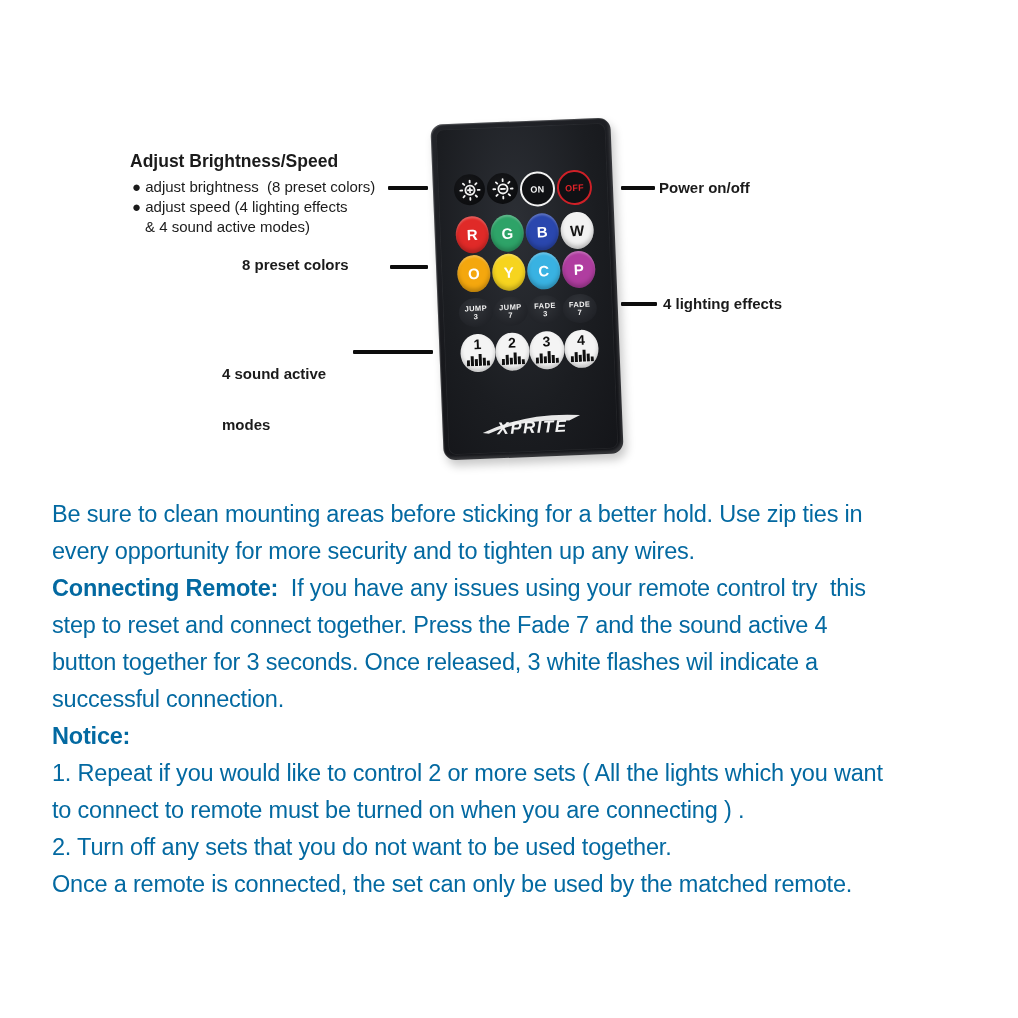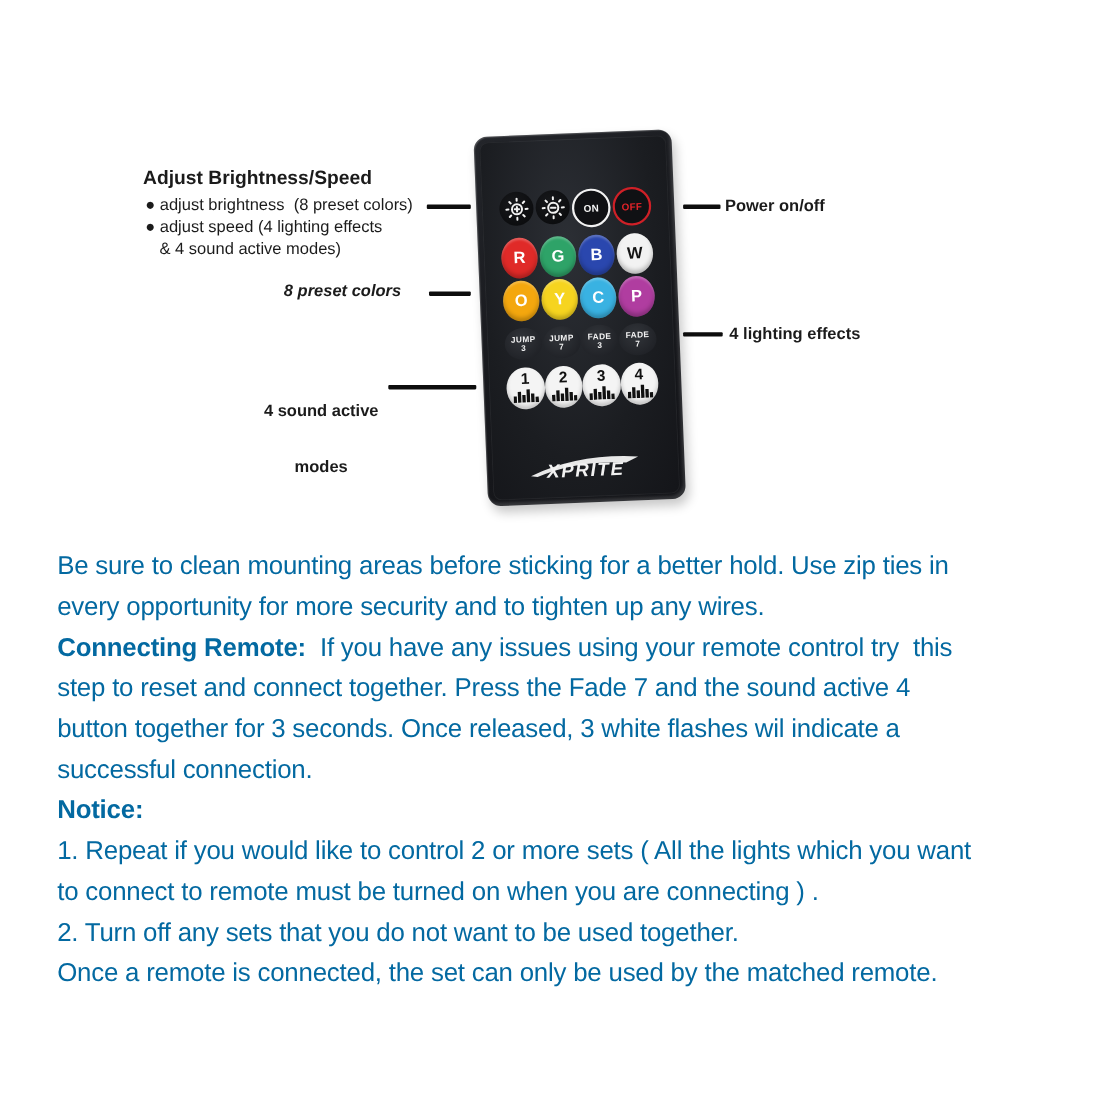--- a/index.html
+++ b/index.html
@@ -6,21 +6,21 @@
   .page{
     position:relative;width:1018px;height:1018px;background:#ffffff;overflow:hidden;
     font-family:"Liberation Sans", sans-serif;color:#1b1b1b;
   }
   
   .ann{position:absolute;white-space:pre;}
   .ann-title{font-weight:bold;font-size:17.5px;}
   .ann-bullet{font-size:15px;line-height:20px;}
   .ann-label{font-weight:bold;font-size:15px;}
   .leader{position:absolute;height:4px;background:#0d0d0d;border-radius:1px;}
-  .center{text-align:center;}
+  .center{text-align:left;}
   
   .remote{
     position:absolute;left:437px;top:121px;width:180px;height:336px;
     background:linear-gradient(145deg,#23252a 0%,#17181c 55%,#131418 100%);
     border-radius:12px;transform:rotate(-2.3deg);
     box-shadow:inset 1px 1px 1px rgba(255,255,255,0.20), inset -2px -3px 3px rgba(255,255,255,0.14), 3px 6px 10px rgba(0,0,0,0.22);
   }
   .remote-face{
     position:absolute;left:5px;top:5px;right:5px;bottom:5px;border-radius:8px;
     background:radial-gradient(ellipse at 45% 30%, #2c2f35 0%, #1b1d21 60%, #141519 100%);
@@ -77,21 +77,21 @@
 </style>
 </head>
 <body>
 
 <div class="page">
 
   <div class="ann ann-title" style="left:130px;top:151px;">Adjust Brightness/Speed</div>
   <div class="ann ann-bullet" style="left:132px;top:177px;">● adjust brightness  (8 preset colors)</div>
   <div class="ann ann-bullet" style="left:132px;top:197px;">● adjust speed (4 lighting effects</div>
   <div class="ann ann-bullet" style="left:145px;top:217px;">&amp; 4 sound active modes)</div>
-  <div class="ann ann-label" style="left:258px;top:256px;font-style:italic;">8 preset colors</div>
+  <div class="ann ann-label" style="left:242px;top:256px;">8 preset colors</div>
   <div class="ann ann-label center" style="left:222px;top:331px;width:140px;">
     <div>4 sound active</div>
     <div>modes</div>
   </div>
 
   <div class="ann ann-label" style="left:659px;top:179px;">Power on/off</div>
   <div class="ann ann-label" style="left:663px;top:295px;">4 lighting effects</div>
 
   <div class="leader" style="left:388px;top:186px;width:40px;"></div>
   <div class="leader" style="left:621px;top:186px;width:34px;"></div>

